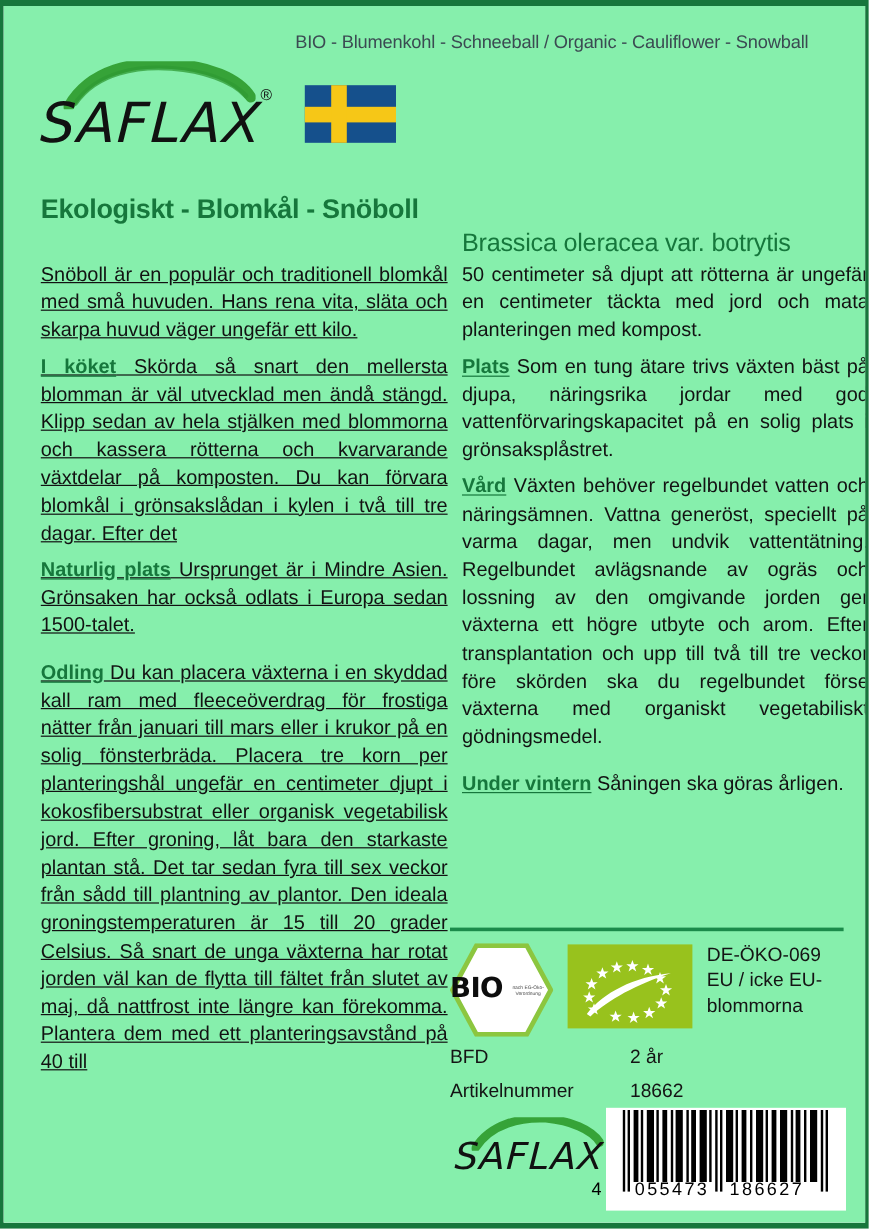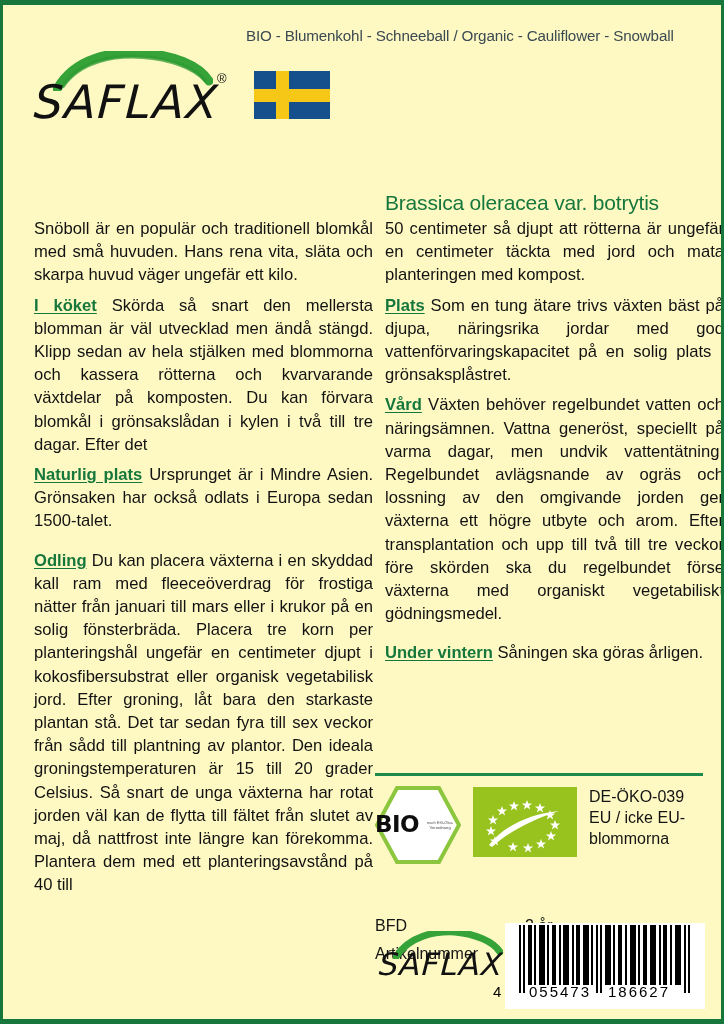--- a/index.html
+++ b/index.html
@@ -18,21 +18,21 @@
     box-sizing: border-box;
     border-top: 5px solid #17763c;
     border-bottom: 5px solid #17763c;
     border-left: 3px solid #17763c;
     border-right: 3px solid #17763c;
     overflow: hidden;
   }
   #inner {
     position: absolute;
     left: 0; top: 0; right: 0; bottom: 0;
-    background: #fef9c3;
+    background: #86efac;
   }
 
   
   .header {
     position: absolute;
     left: 0; top: 0;
     width: 718px;
     height: 130px;
   }
   .header-caption {
@@ -124,21 +124,21 @@
   .col {
     position: absolute;
     top: 212px;
     width: 339px;
     font-size: 16.6px;
     line-height: 23.2px;
     color: #121212;
     text-align: justify;
     text-justify: inter-word;
   }
-  .col-left  { left: 31px; height: 790px; }
+  .col-left  { left: 31px; height: 790px; text-decoration: underline; }
   .col-right { left: 382px; height: 545px; }
 
   .para { margin: 0 0 7px 0; }
   .para:last-child { margin-bottom: 0; margin-top: 16px; }
 
   .hl {
     color: #16773c;
     font-weight: bold;
     text-decoration: underline;
     text-underline-offset: 2px;
@@ -205,21 +205,20 @@
     top: 13px;
     font-size: 16px;
     line-height: 21px;
     color: #141414;
     width: 120px;
   }
   .kv {
     position: absolute;
     font-size: 16px;
     color: #141414;
-    margin-top: 44px;
   }
   .kv-bfd-label  { left: 0px;   top: 100px; }
   .kv-bfd-value  { left: 150px; top: 100px; }
   .kv-art-label  { left: 0px;   top: 128px; text-align: center; }
   .kv-art-value  { left: 150px; top: 128px; }
 
   .foot-logo {
     position: absolute;
     left: 4px;
     top: 158px;
@@ -269,20 +268,21 @@
       <div class="logo-word">SAFLAX</div>
       <div class="logo-reg">®</div>
     </div>
 
     <div class="flag">
       <div class="hbar"></div>
       <div class="vbar"></div>
     </div>
   </div>
 
+  <div class="title-main">Ekologiskt - Blomkål - Snöboll</div>
 
   <div class="title-latin">Brassica oleracea var. botrytis</div>
 
   <div class="col col-left">
 
     <p class="para">
       <span>Snöboll är en populär och traditionell blomkål med små huvuden. Hans rena vita, släta och skarpa huvud väger ungefär ett kilo.</span>
     </p>
 
     <p class="para">
@@ -346,21 +346,21 @@
           <polygon points="78,44 79.3,47.6 83.1,47.6 80.0,49.9 81.2,53.5 78,51.3 74.8,53.5 76.0,49.9 72.9,47.6 76.7,47.6"></polygon>
           <polygon points="68,52 69.3,55.6 73.1,55.6 70.0,57.9 71.2,61.5 68,59.3 64.8,61.5 66.0,57.9 62.9,55.6 66.7,55.6"></polygon>
           <polygon points="55,56 56.3,59.6 60.1,59.6 57.0,61.9 58.2,65.5 55,63.3 51.8,65.5 53.0,61.9 49.9,59.6 53.7,59.6"></polygon>
           <polygon points="40,55 41.3,58.6 45.1,58.6 42.0,60.9 43.2,64.5 40,62.3 36.8,64.5 38.0,60.9 34.9,58.6 38.7,58.6"></polygon>
         </g>
         <path d="M16 58 C 30 40, 55 27, 86 24 C 58 33, 34 46, 19 60 Z" fill="#ffffff"></path>
       </svg>
     </div>
 
     <div class="eu-code">
-      <div>DE-ÖKO-039</div>
+      <div>DE-ÖKO-069</div>
       <div>EU / icke EU-</div>
       <div>blommorna</div>
     </div>
 
     <div class="kv kv-bfd-label">BFD</div>
     <div class="kv kv-bfd-value">2 år</div>
     <div class="kv kv-art-label">Artikelnummer</div>
     <div class="kv kv-art-value">18662</div>
 
     <div class="foot-logo">

